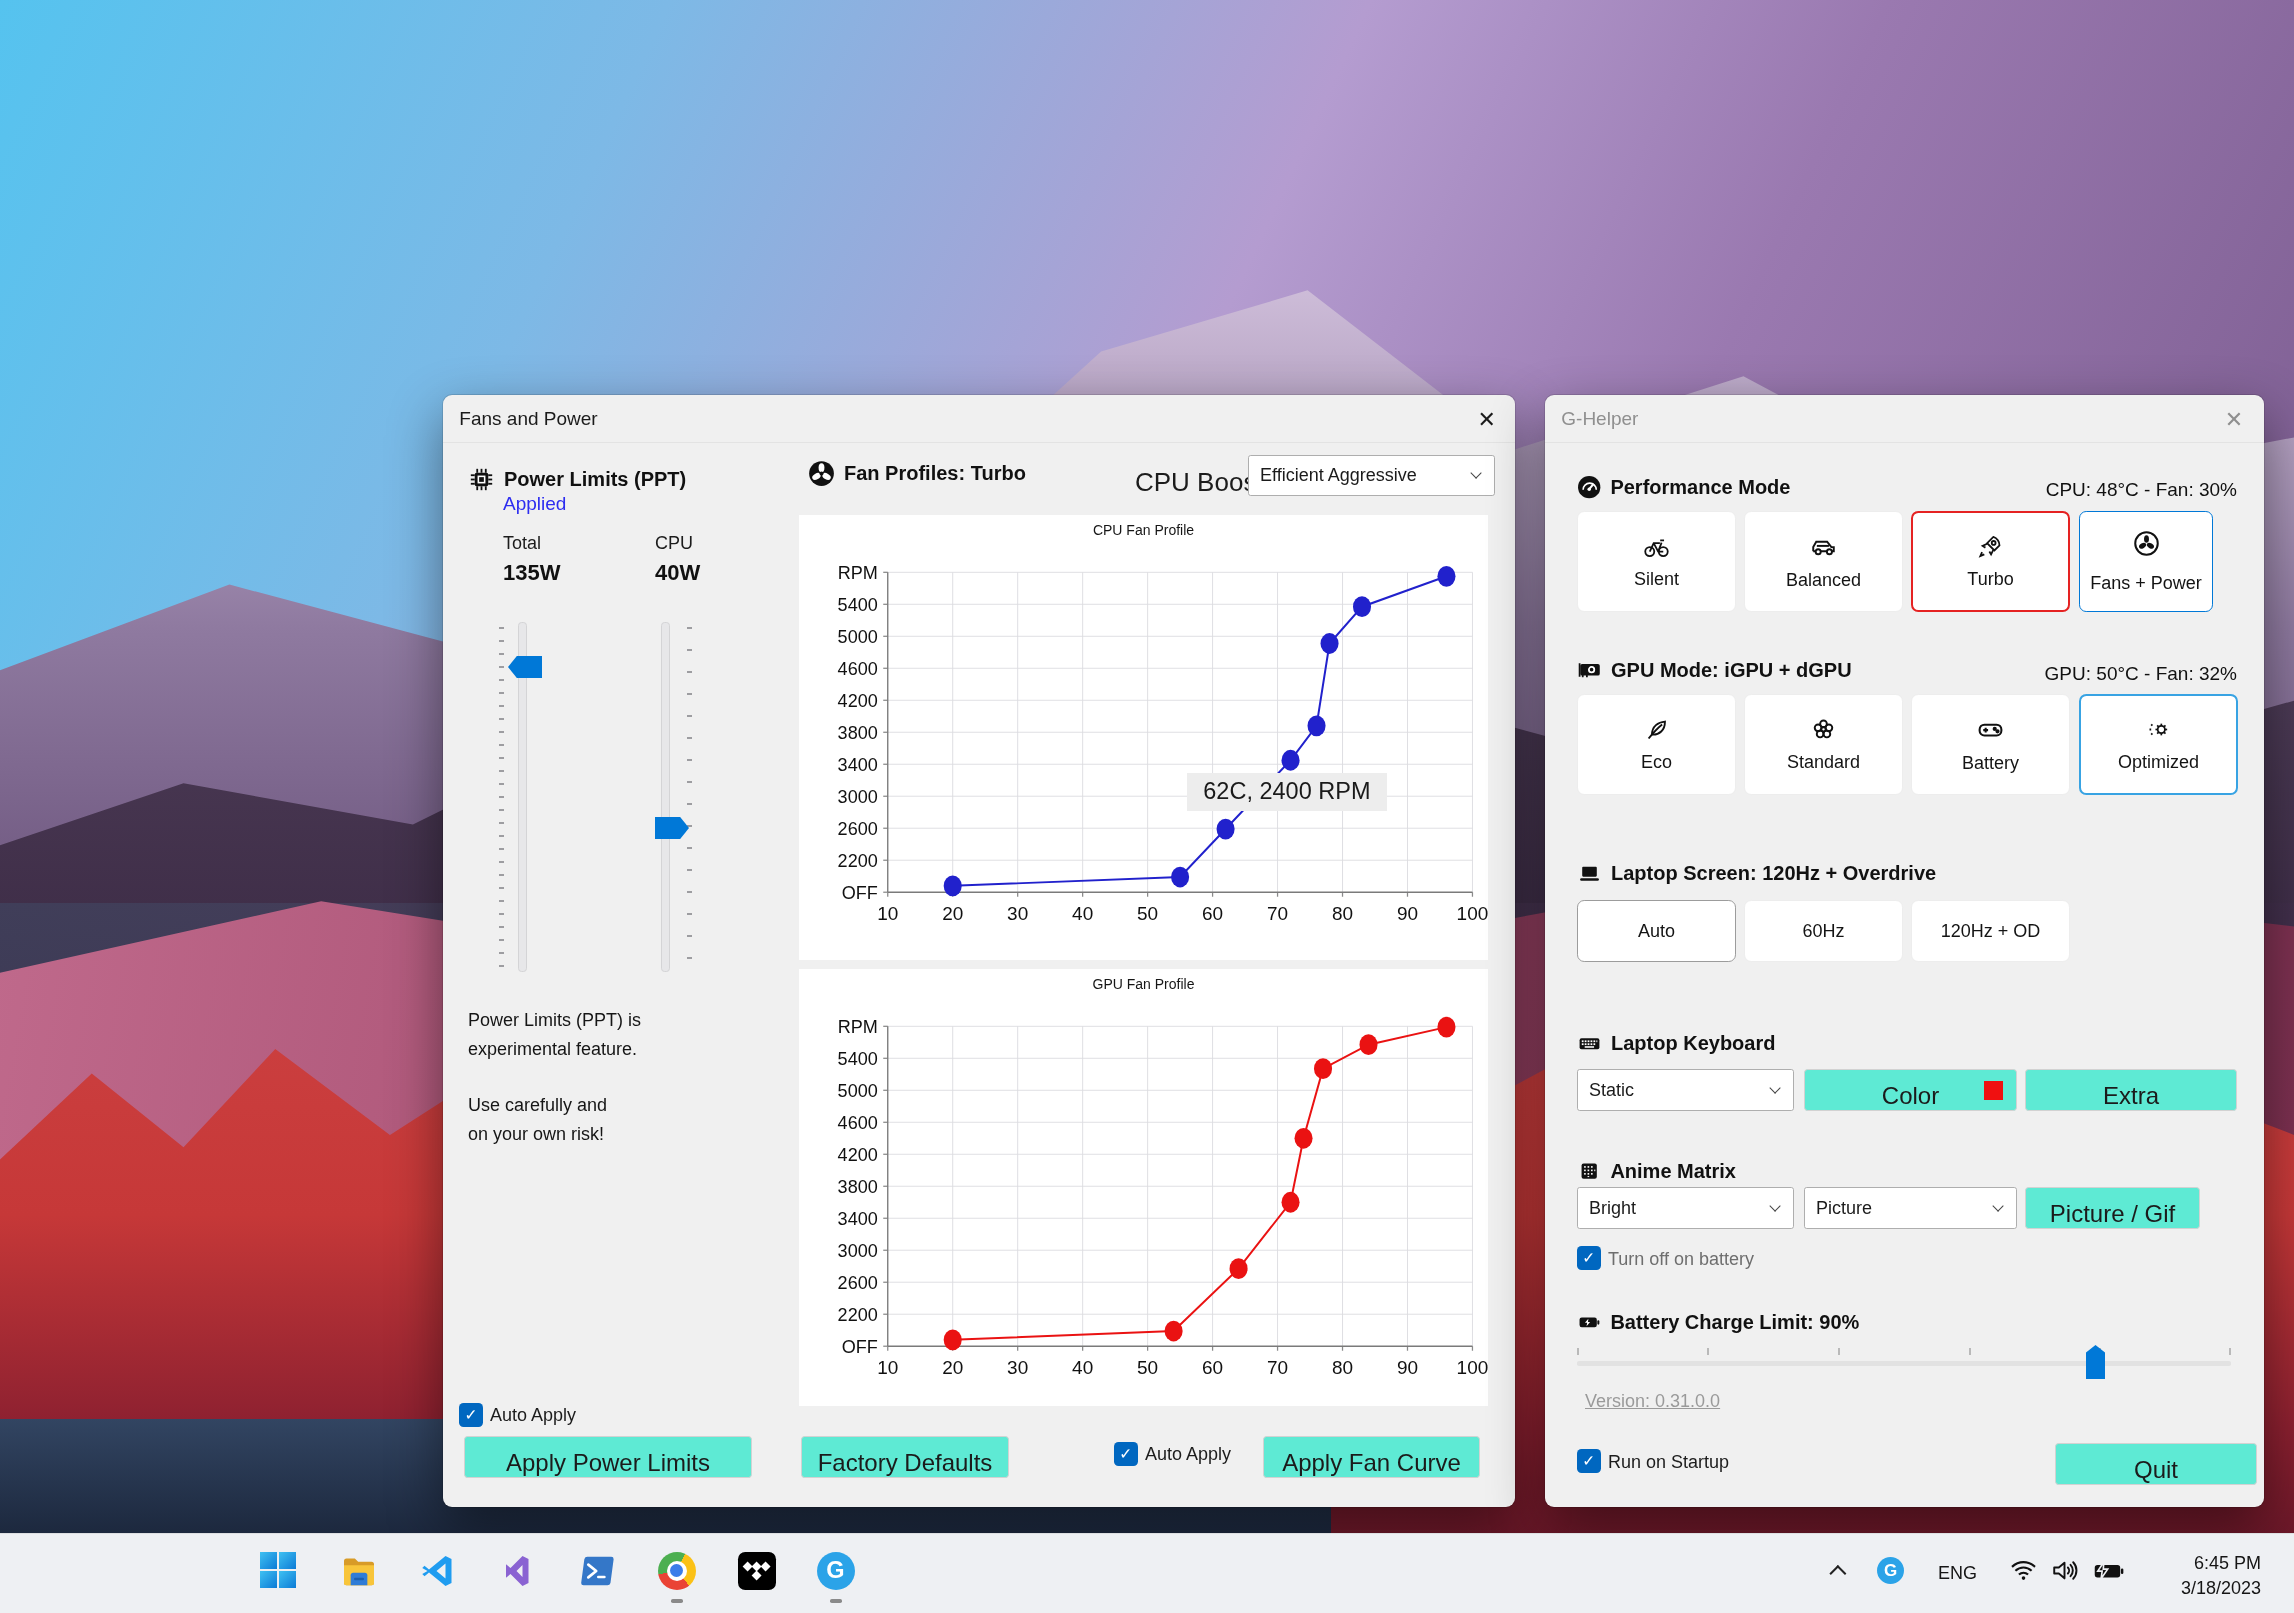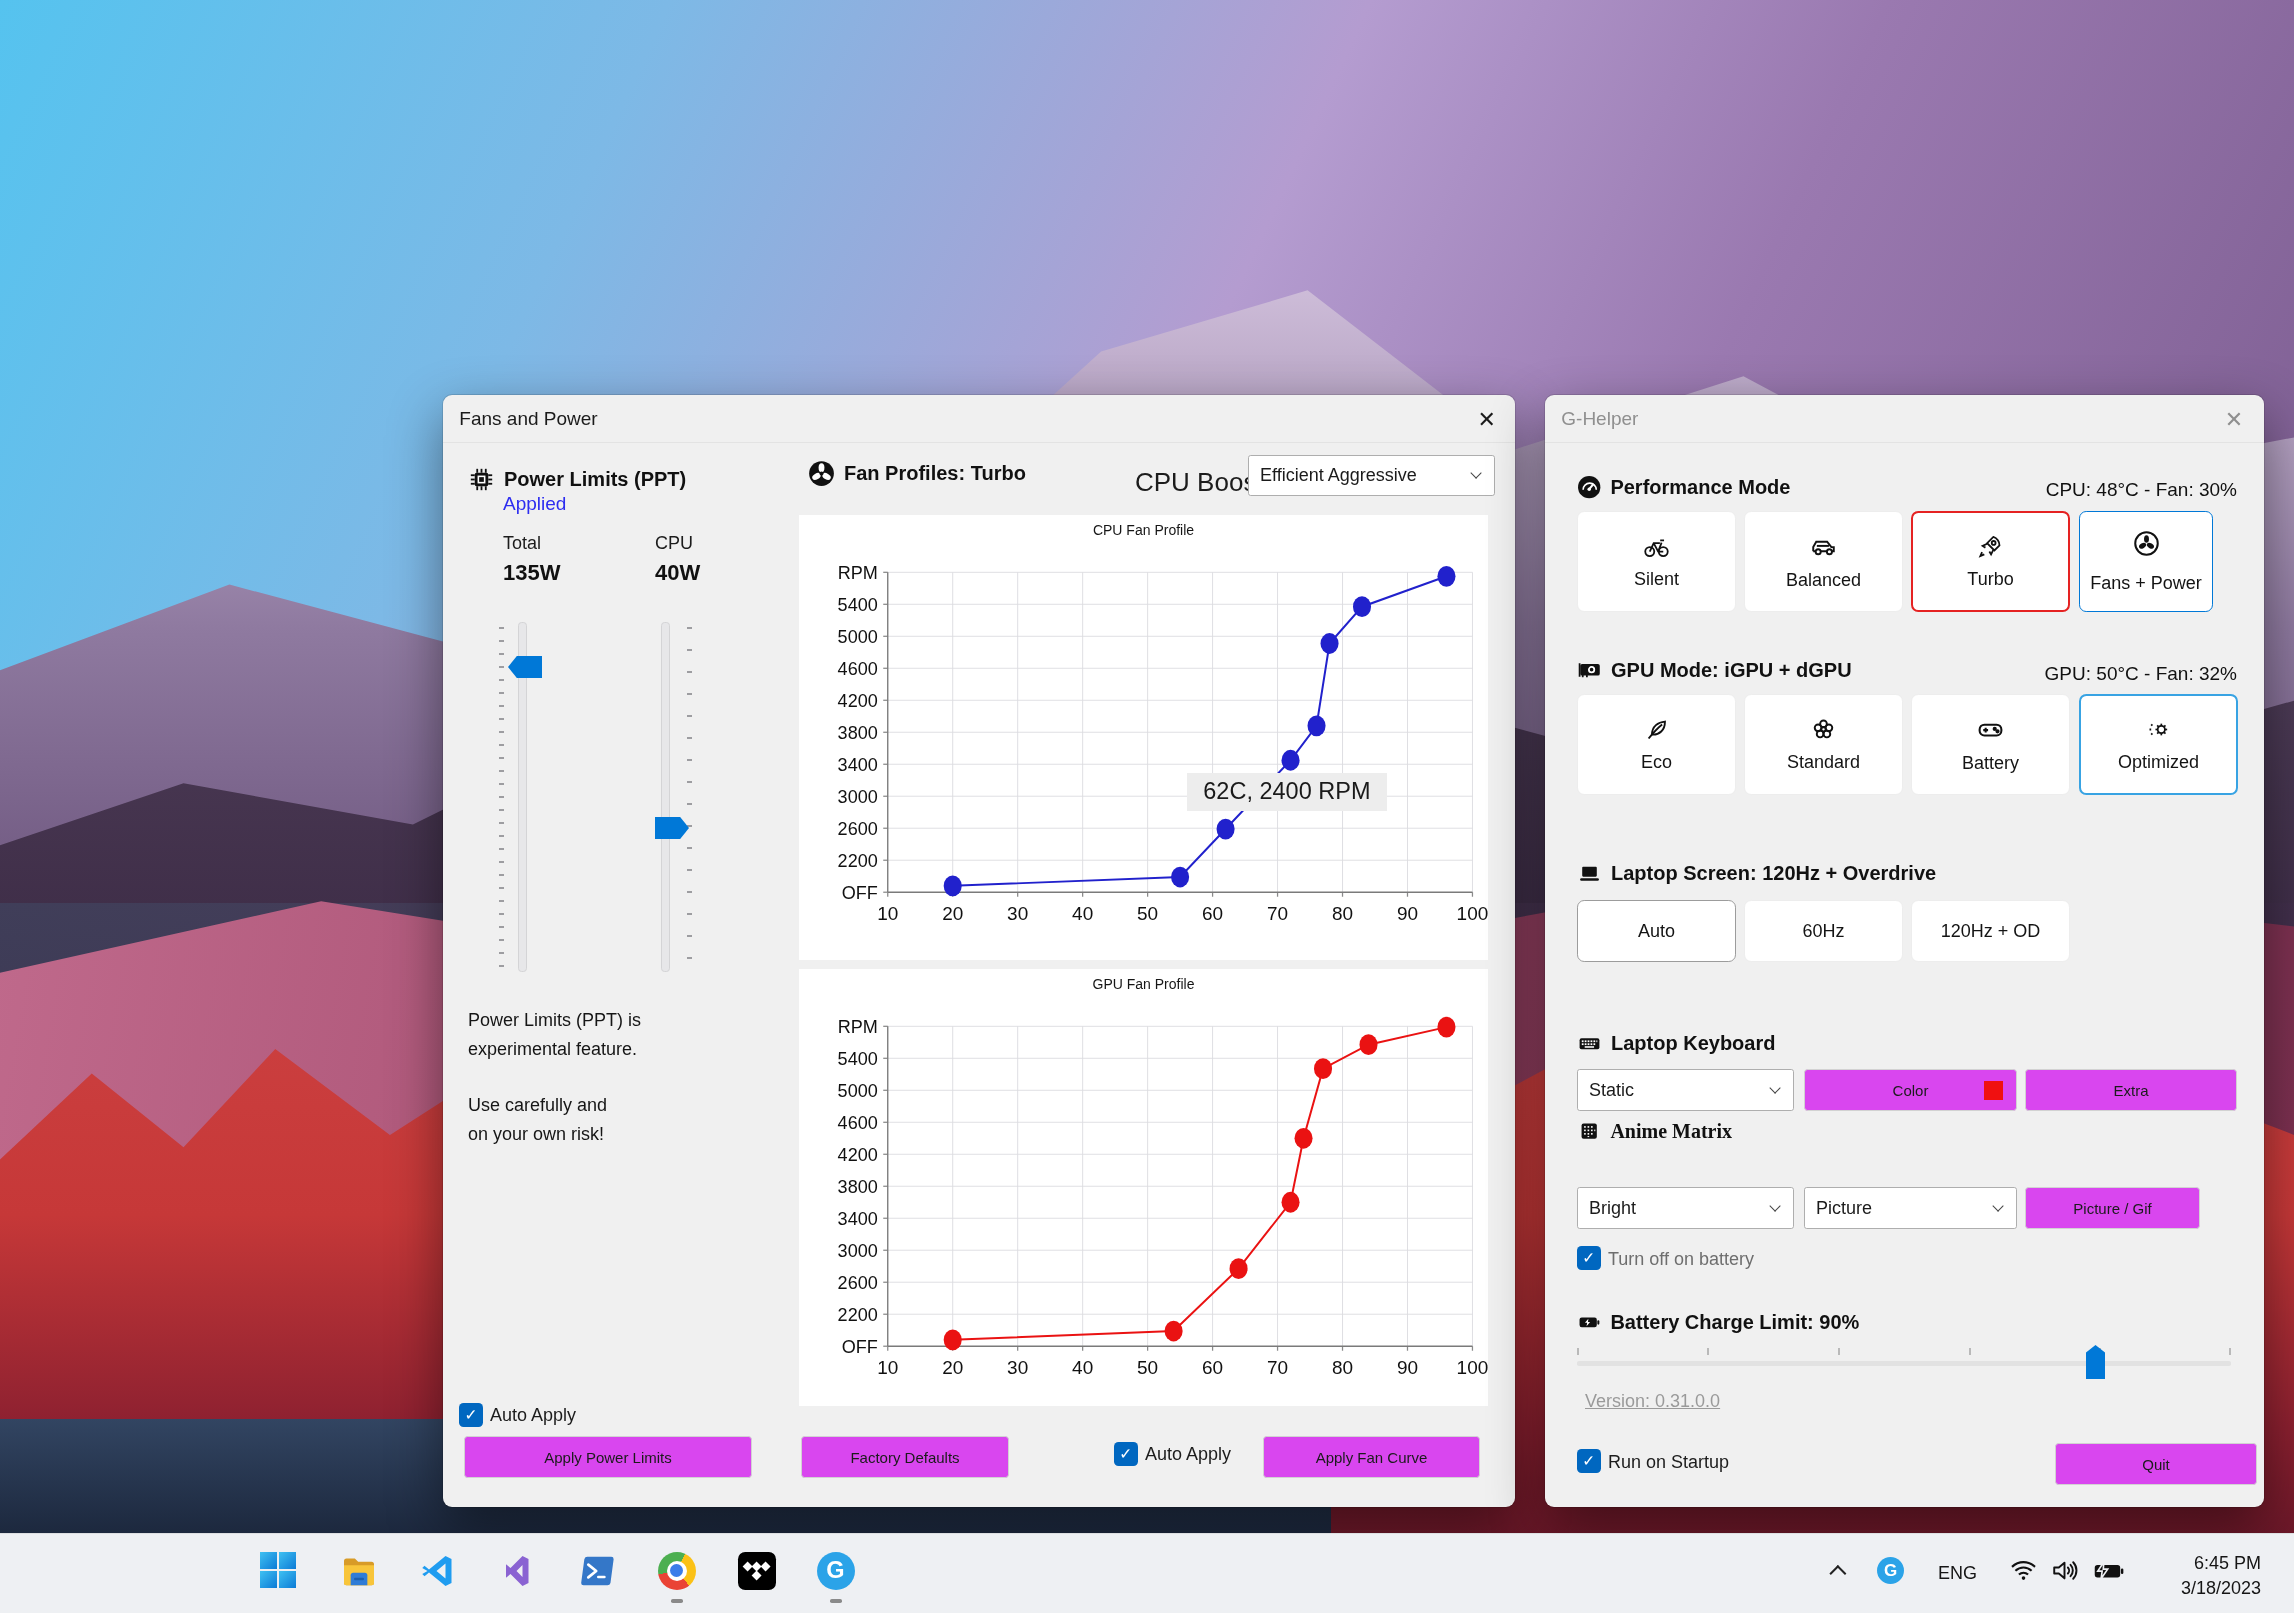--- a/index.html
+++ b/index.html
@@ -42,22 +42,22 @@
     color:#1b1b1b; display:flex; align-items:center; justify-content:center; cursor:default; }
   .close-x.inactive { color:#8f8f8f; }
 
   .hdr { display:flex; align-items:center; gap:9px; font-size:20px; font-weight:bold; color:#111; }
   .status-right { position:absolute; font-size:19px; color:#111; text-align:right; }
 
   .link-blue { color:#2d2df0; font-size:19px; }
   .small-label { font-size:18px; color:#1c1c1c; }
   .big-val { font-size:22px; font-weight:bold; color:#111; }
 
-  .btn { position:absolute; background:#d946ef; border:0.9px solid #d2d2d2; border-radius:3.6px;
-    font-size:15px; color:#1b1b1b; display:flex; align-items:center; justify-content:center; cursor:default; }
+  .btn { position:absolute; background:#5eead4; border:0.9px solid #d2d2d2; border-radius:3.6px;
+    font-size:24px; color:#1b1b1b; display:flex; align-items:flex-end; justify-content:center; cursor:default; }
   .mode-btn { position:absolute; background:#ffffff; border:0.9px solid #ededed; border-radius:7.2px;
     display:flex; flex-direction:column; align-items:center; justify-content:center; gap:8.1px;
     font-size:18px; color:#141414; cursor:default; }
   .mode-btn.sel-red  { border:2.7px solid #e52222; }
   .mode-btn.sel-blue { border:1.8px solid #0078d7; }
   .mode-btn.sel-blue-thick { border:2.7px solid #38a3e3; }
   .mode-btn.sel-gray { border:1.8px solid #9c9c9c; }
 
   .dropdown { position:absolute; background:#fff; border:0.9px solid #aeaeae; border-radius:2.7px;
     font-size:18px; color:#1b1b1b; display:flex; align-items:center; padding:0 31px 0 11px; cursor:default; }
@@ -510,21 +510,21 @@
   <div class="dropdown" style="left:32px; top:674px; width:217px; height:42px;">
     <span>Static</span>
     <span class="chev"></span>
   </div>
   <div class="btn" style="left:259px; top:674px; width:213px; height:42px;">
     <span>Color</span>
     <span style="position:absolute; right:12.7px; top:11px; width:19px; height:19px; background:#f01010;"></span>
   </div>
   <div class="btn" style="left:480px; top:674px; width:212px; height:42px;">Extra</div>
 
-  <div class="hdr abs" style="left:32px; top:724px;font-family:Liberation Serif, serif;">
+  <div class="hdr abs" style="left:32px; top:764px;">
     <svg width="24.4" height="24.4" viewBox="0 0 24 24">
       <rect x="4.5" y="4.5" width="15" height="15" rx="2" fill="#111"></rect>
       <g fill="#fff">
         <rect x="7" y="7" width="1.6" height="1.6"></rect>
           <rect x="10.4" y="7" width="1.6" height="1.6"></rect>
           <rect x="13.8" y="7" width="1.6" height="1.6"></rect>
         <rect x="7" y="10.4" width="1.6" height="1.6"></rect>
           <rect x="10.4" y="10.4" width="1.6" height="1.6"></rect>
           <rect x="13.8" y="10.4" width="1.6" height="1.6"></rect>
           <rect x="17" y="10.4" width="1" height="1.6"></rect>

